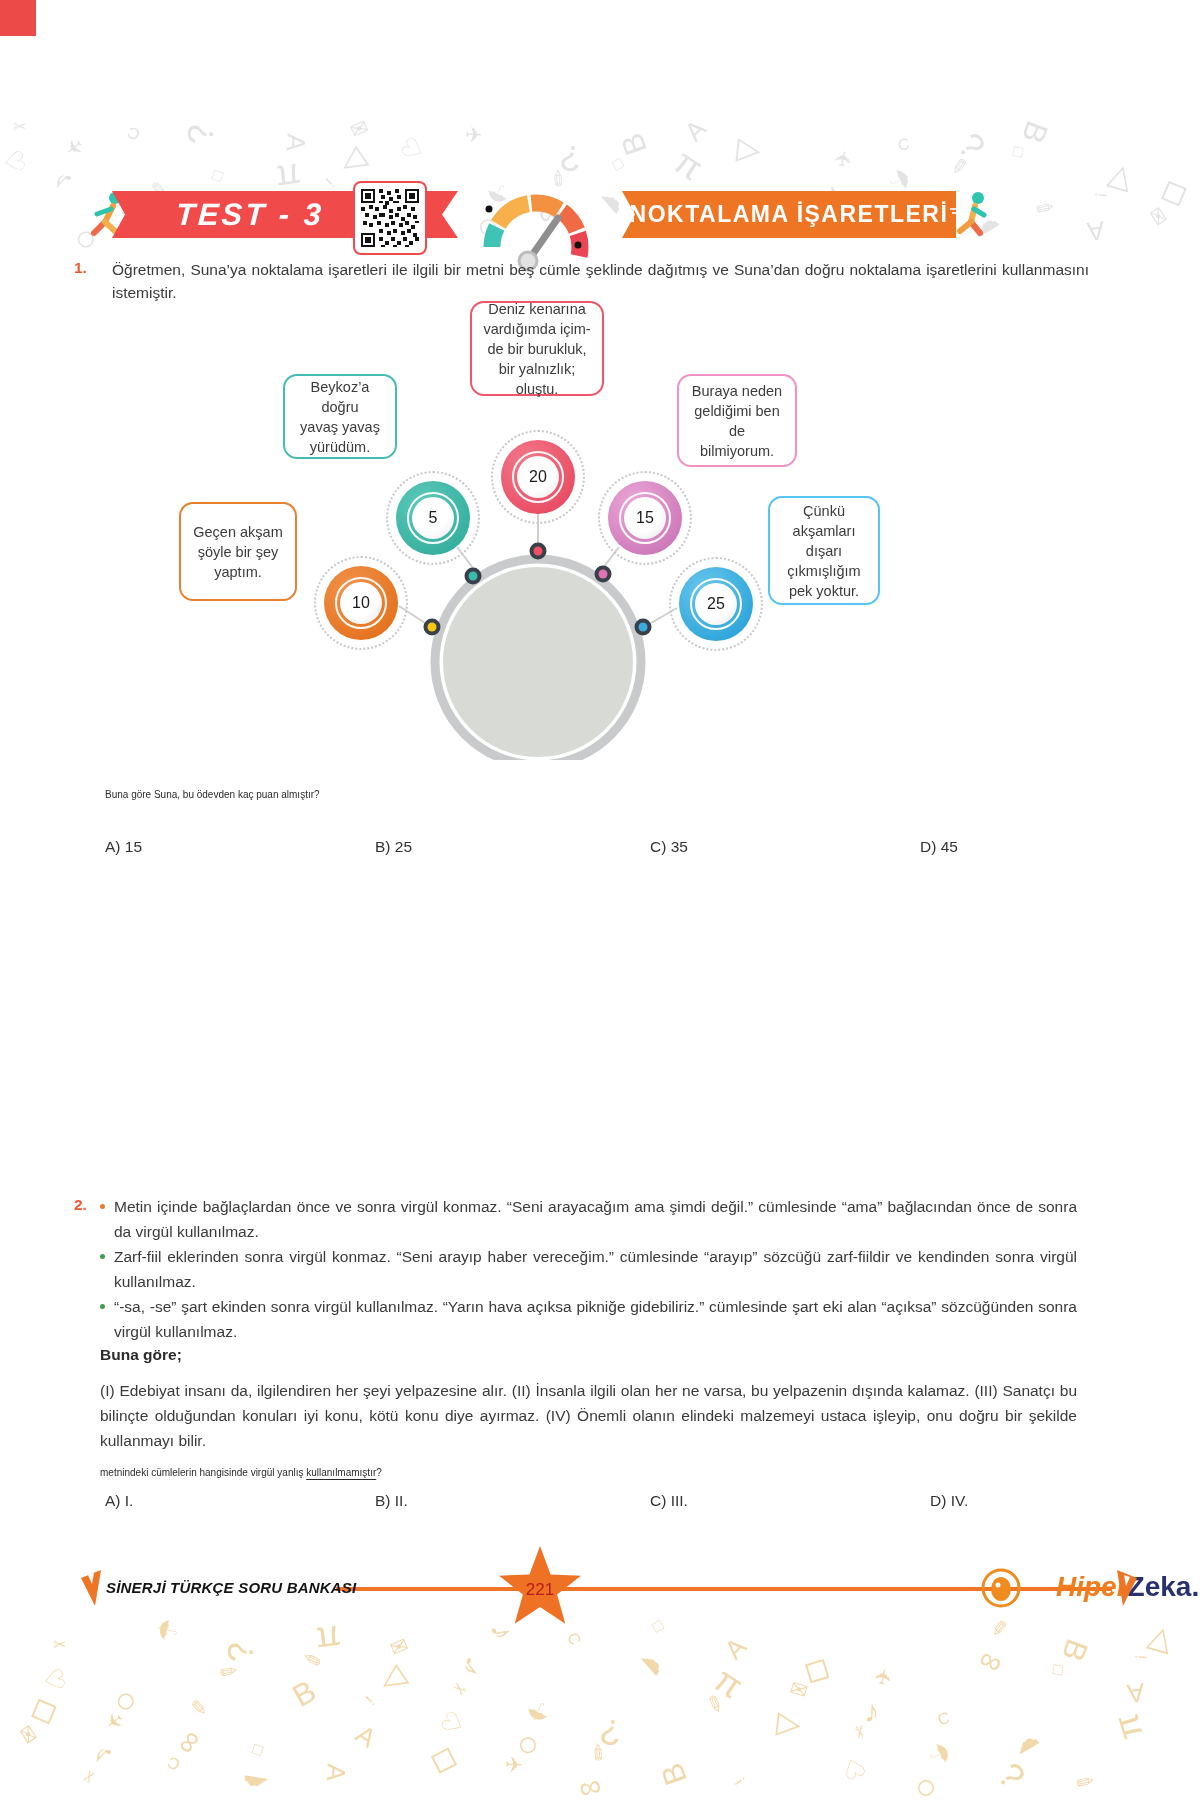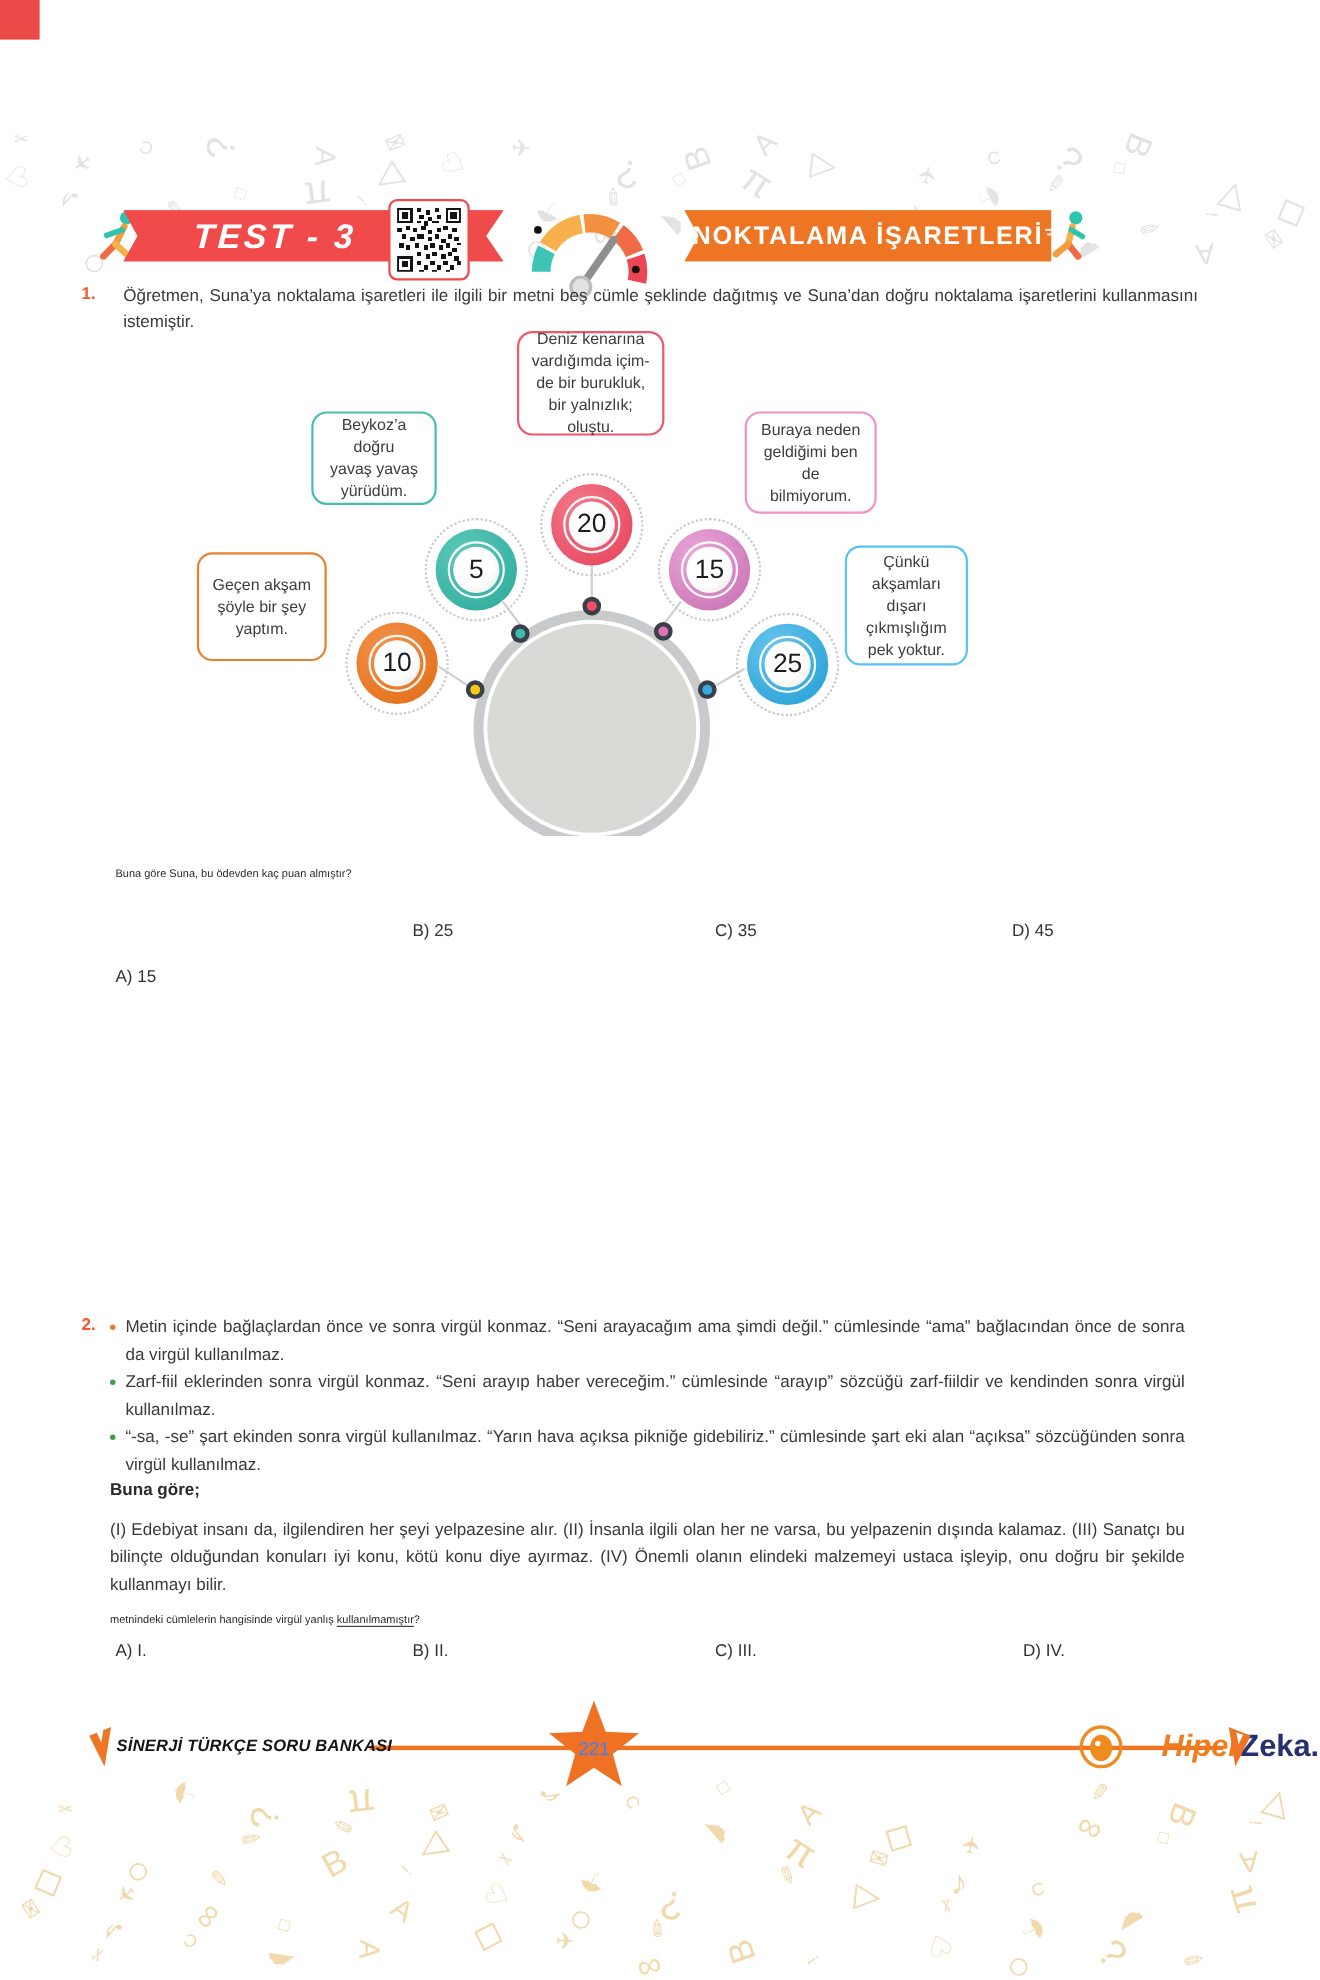--- a/index.html
+++ b/index.html
@@ -45,21 +45,21 @@
   .b-pink   { border-color:#f290c8; }
   .b-orange { border-color:#e8812f; }
   .b-blue   { border-color:#55c5f2; }
 
   .score { position:absolute; width:96px; height:96px; }
   .score .dotring { position:absolute; inset:1px; border:2px dotted #c9c9c9; border-radius:50%; }
   .score .donut { position:absolute; inset:11px; border-radius:50%; }
   .score .innerring { position:absolute; inset:22px; border:2px solid rgba(255,255,255,.95); border-radius:50%; }
   .score .core { position:absolute; inset:27px; border-radius:50%;
     background:radial-gradient(circle at 35% 30%, #ffffff 55%, #e6e6e6);
-    display:flex; align-items:center; justify-content:center; font-size:24px; color:#1c1c1c; }
+    display:flex; align-items:center; justify-content:center; font-size:16px; color:#1c1c1c; }
   .c5  .donut { background:radial-gradient(circle at 35% 30%, #5cc9ba, #2aa897); }
   .c20 .donut { background:radial-gradient(circle at 35% 30%, #f2798a, #e74058); }
   .c15 .donut { background:radial-gradient(circle at 35% 30%, #eba6d8, #c56cb0); }
   .c10 .donut { background:radial-gradient(circle at 35% 30%, #f2924b, #e06a12); }
   .c25 .donut { background:radial-gradient(circle at 35% 30%, #67c6ec, #1f9cd4); }
 
   
   .q2block { left:100px; top:1194px; width:977px; }
   .bullet { position:relative; padding-left:14px; font-size:15.5px; line-height:25px; text-align:justify; color:#3a3a3a; }
   .bullet .dot { position:absolute; left:0; top:10px; width:5px; height:5px; border-radius:50%; }
@@ -69,21 +69,21 @@
   .q2sub { font-weight:bold; font-size:15.5px; color:#2b2b2b; margin-top:2px; }
   .q2passage { margin-top:14px; font-size:15.5px; line-height:25px; text-align:justify; color:#3a3a3a; }
   .q2stem { margin-top:14px; }
   .q2stem u { text-underline-offset:3px; }
 
   
   .footer-line { left:336px; top:1587px; width:776px; height:4px; background:#ee7524; }
   .footer-brand { left:106px; top:1579px; font-size:15px; font-weight:bold; font-style:italic;
     color:#141414; letter-spacing:.2px; }
   .page-star { left:497px; top:1546px; width:86px; height:86px; }
-  .page-num { left:497px; top:1580px; width:86px; text-align:center; font-size:17px; color:#3b82f6; }
+  .page-num { left:497px; top:1580px; width:86px; text-align:center; font-size:17px; color:#b91c1c; }
   .logo { left:980px; top:1564px; display:flex; align-items:center; }
   .logo .txt { font-size:28px; font-weight:bold; margin-left:6px; }
   .logo .p1 { color:#ef7d1b; font-style:italic;margin-left:28px; }
   .logo .p2 { color:#27316f; }
   .logo .p3 { color:#27316f; }
 </style>
 </head>
 <body>
 
 <div class="doodle-band doodle-top">
@@ -326,21 +326,21 @@
   <div class="score c25" style="left:668px;top:256px">
     <div class="dotring"></div>
       <div class="donut"></div>
     <div class="innerring"></div>
     <div class="core">25</div>
   </div>
 </div>
 
 <div class="abs stem" style="left:105px;top:789px">Buna göre Suna, bu ödevden kaç puan almıştır?</div>
 
-<div class="opt" style="left:105px;top:880px">A) 15</div>
+<div class="opt" style="left:105px;top:838px">A) 15</div>
 <div class="opt" style="left:375px;top:838px">B) 25</div>
 <div class="opt" style="left:650px;top:838px">C) 35</div>
 <div class="opt" style="left:920px;top:838px">D) 45</div>
 
 <div class="abs qnum" style="left:74px;top:1196px">2.</div>
 <div class="abs q2block">
   <div class="bullet b1">
     <span class="dot"></span>
     <span>Metin içinde bağlaçlardan önce ve sonra virgül konmaz. “Seni arayacağım ama şimdi değil.” cümlesinde “ama” bağlacından önce de sonra da virgül kullanılmaz.</span>
   </div>

